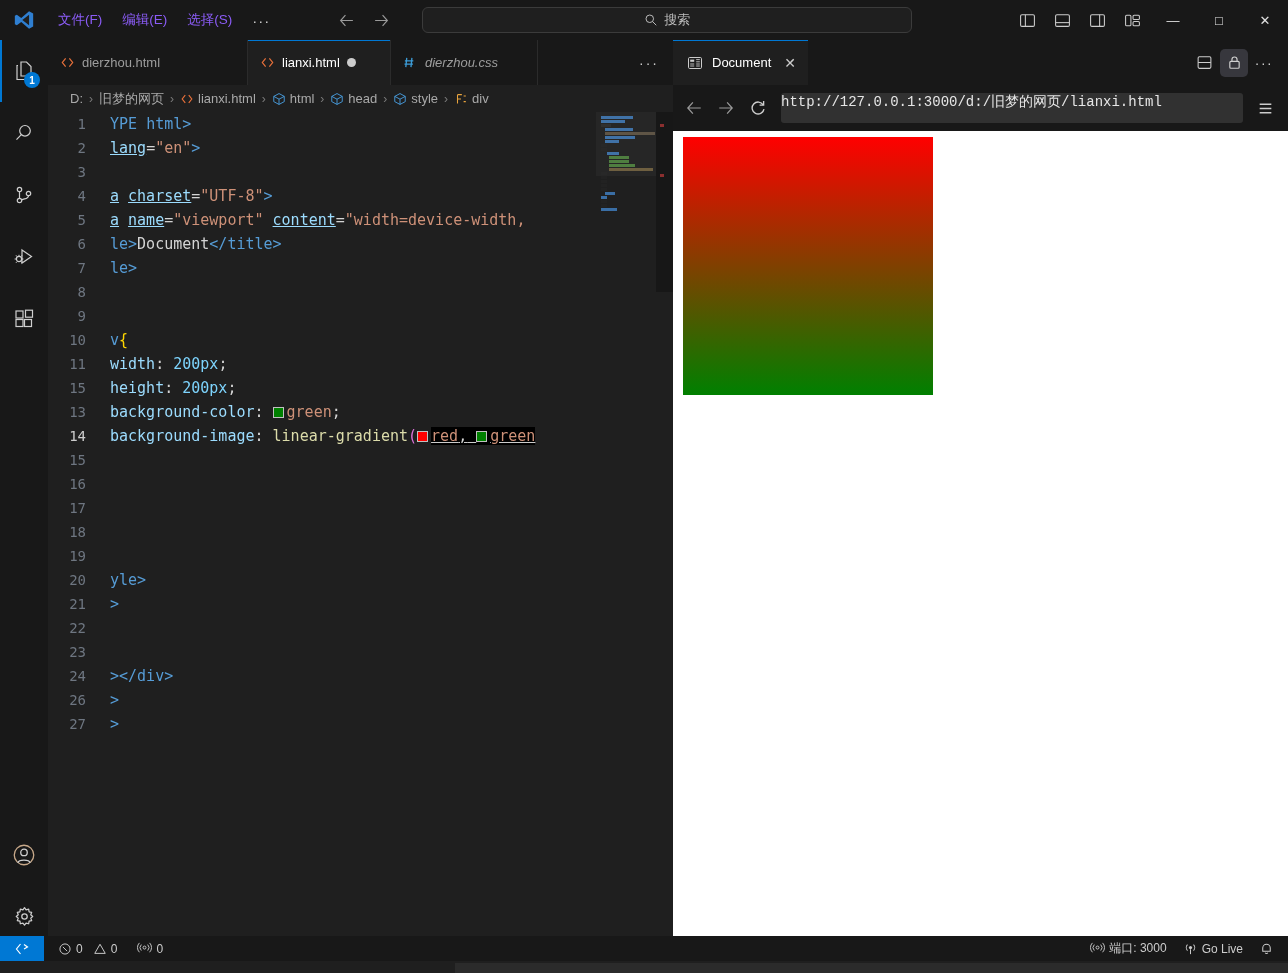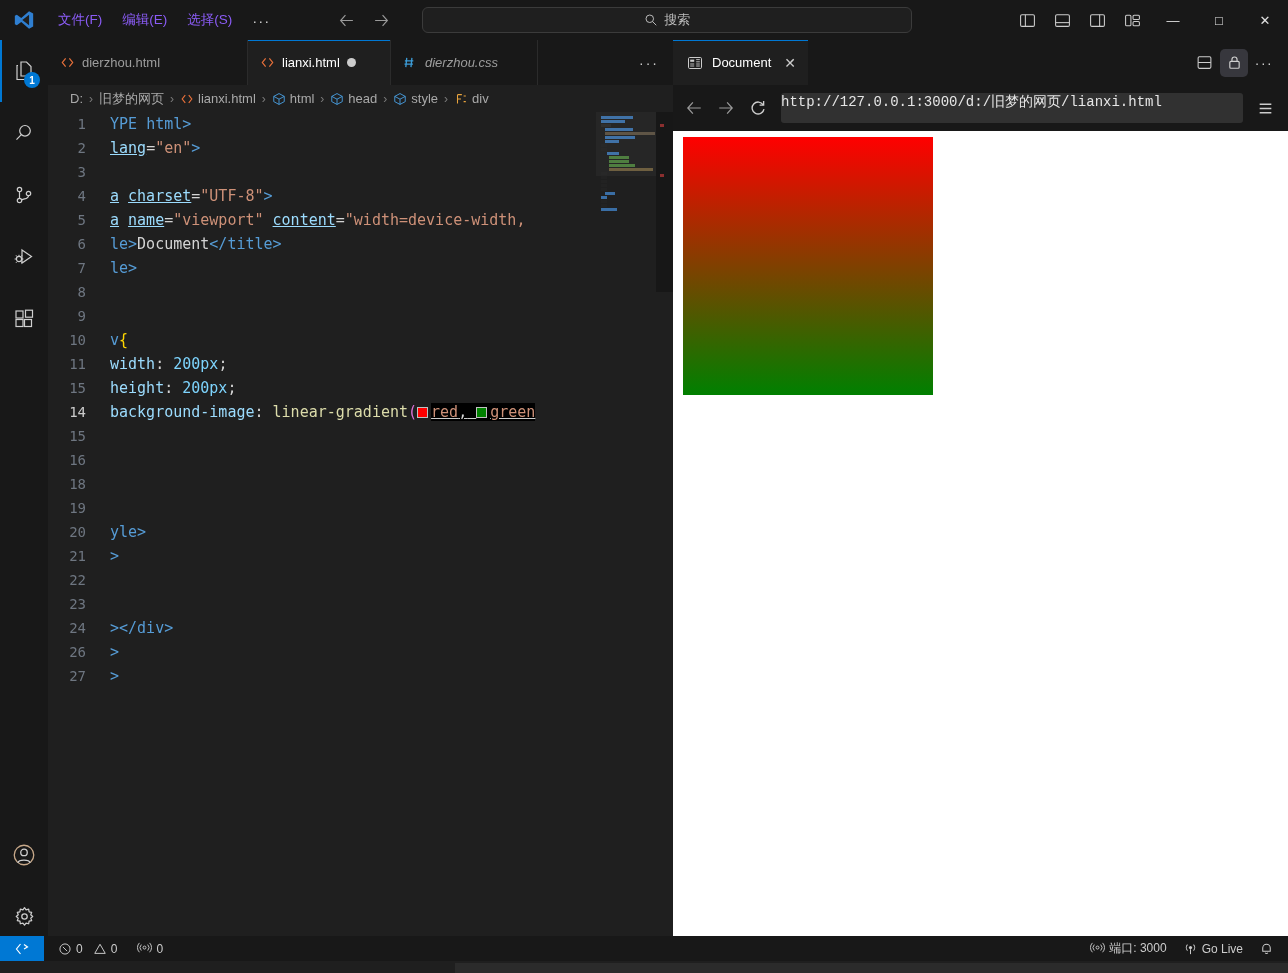--- a/index.html
+++ b/index.html
@@ -420,30 +420,38 @@
           <span class="code-txt"><span class="t-tag">v</span><span class="t-brace">{</span></span>
         </div>
         <div class="codeline">
           <span class="ln">11</span>
           <span class="code-txt"><span class="t-prop">width</span><span class="t-punc">:</span> <span class="t-num">200px</span><span class="t-punc">;</span></span>
         </div>
         <div class="codeline">
           <span class="ln">15</span>
           <span class="code-txt"><span class="t-prop">height</span><span class="t-punc">:</span> <span class="t-num">200px</span><span class="t-punc">;</span></span>
         </div>
+        <div class="codeline">
+          <span class="ln">13</span>
+          <span class="code-txt"><span class="t-prop">background-color</span><span class="t-punc">:</span> <span class="swatch" style="background:#008000"></span><span class="t-val">green</span><span class="t-punc">;</span></span>
+        </div>
         <div class="codeline cur">
           <span class="ln">14</span>
           <span class="code-txt"><span class="t-prop">background-image</span><span class="t-punc">:</span> <span class="t-fn">linear-gradient</span><span class="t-paren">(</span><span class="swatch" style="background:#ff0000"></span><span class="sel"><span class="t-val">red</span><span class="t-punc">,</span> <span class="swatch" style="background:#008000"></span><span class="t-val">green</span></span></span>
         </div>
         <div class="codeline">
           <span class="ln">15</span>
           <span class="code-txt"></span>
         </div>
         <div class="codeline">
           <span class="ln">16</span>
+          <span class="code-txt"></span>
+        </div>
+        <div class="codeline">
+          <span class="ln">17</span>
           <span class="code-txt"></span>
         </div>
         <div class="codeline">
           <span class="ln">18</span>
           <span class="code-txt"></span>
         </div>
         <div class="codeline">
           <span class="ln">19</span>
           <span class="code-txt"></span>
         </div>

